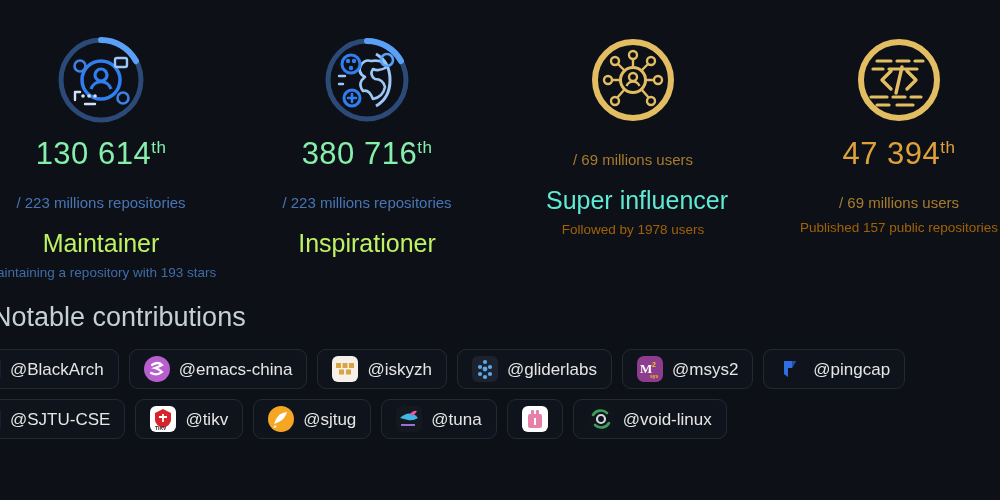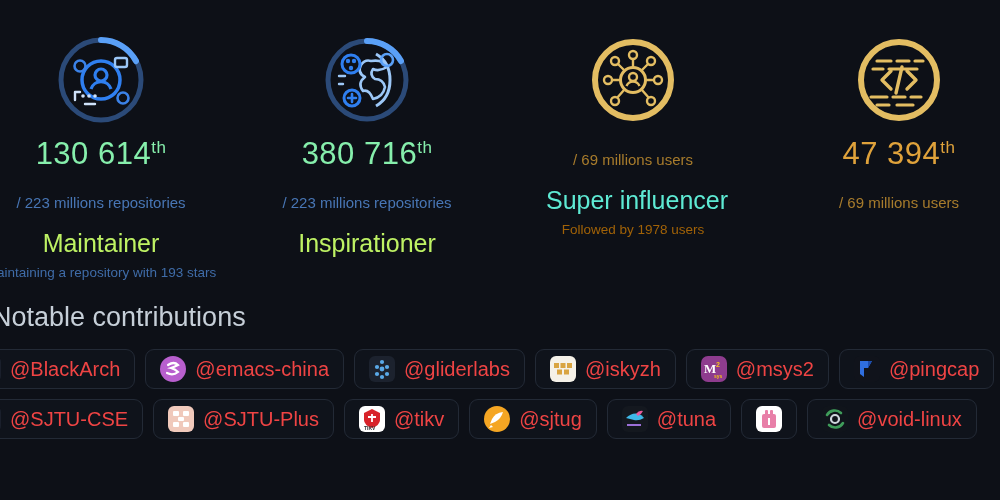--- a/index.html
+++ b/index.html
@@ -92,22 +92,22 @@
     align-items: center;
     gap: 9px;
     height: 40px;
     padding: 0 14px;
     border: 1px solid #232a36;
     border-radius: 9px;
     background: #0f131b;
     white-space: nowrap;
   }
   .chip-name {
-    color: #ef4444;
-    font-size: 20px;
+    color: #e5e5e5;
+    font-size: 17px;
     line-height: 1;
   }
   .chip-avatar {
     width: 26px; height: 26px;
     border-radius: 6px;
     flex: 0 0 26px;
     display: flex; align-items: center; justify-content: center;
     font-size: 13px; font-weight: bold;
     color: #fff;
     overflow: hidden;
@@ -201,20 +201,21 @@
           <g stroke="#e3bd62" stroke-width="3.2" stroke-linecap="round">
             <path d="M24 27 h14 M44 27 h12 M62 27 h8"></path>
             <path d="M20 35 h10 M36 35 h28"></path>
             <path d="M18 63 h16 M40 63 h12 M58 63 h10"></path>
             <path d="M24 71 h12 M44 71 h16"></path>
           </g>
         </svg>
       </span>
       <div class="rank"><span>47 394</span><span class="sup">th</span></div>
       <div class="rank-total">/ 69 millions users</div>
+      <div class="badge-desc">Published 157 public repositories</div>
     </div>
 
   </div>
 
   <h2 class="section-title">Notable contributions</h2>
 
   <div class="chips">
 
     <div class="chip-row">
       <div class="chip">
@@ -225,52 +226,52 @@
         </span>
         <span class="chip-name">@BlackArch</span>
       </div>
       <div class="chip">
         <span class="chip-avatar" style="background:#b85fce;border-radius:50%">
           <svg viewBox="0 0 26 26" width="26" height="26">
               <path d="M8 9 q6 -4 10 0 q-4 2 -7 3 q4 1 7 4 q-5 4 -11 1" fill="none" stroke="#ffffff" stroke-width="2.2" stroke-linecap="round"></path>
             </svg>
         </span>
         <span class="chip-name">@emacs-china</span>
+      </div>
+      <div class="chip">
+        <span class="chip-avatar" style="background:#f5f1e8">
+          <svg viewBox="0 0 26 26" width="26" height="26">
+              <g fill="#d9a441">
+                <rect x="4" y="7" width="5" height="5"></rect>
+                <rect x="10.5" y="7" width="5" height="5"></rect>
+                <rect x="17" y="7" width="5" height="5"></rect>
+                <rect x="7" y="13.5" width="5" height="5"></rect>
+                <rect x="14" y="13.5" width="5" height="5"></rect>
+              </g>
+            </svg>
+        </span>
+        <span class="chip-name">@iskyzh</span>
       </div>
       <div class="chip">
         <span class="chip-avatar" style="background:#1c222e">
           <svg viewBox="0 0 26 26" width="26" height="26">
               <g fill="#5aa9e8">
                 <circle cx="13" cy="6" r="2.1"></circle>
                 <circle cx="8" cy="11" r="2.1"></circle>
                 <circle cx="18" cy="11" r="2.1"></circle>
                 <circle cx="13" cy="13" r="2.4"></circle>
                 <circle cx="8" cy="18" r="2.1"></circle>
                 <circle cx="18" cy="18" r="2.1"></circle>
                 <circle cx="13" cy="21" r="2.1"></circle>
               </g>
             </svg>
         </span>
         <span class="chip-name">@gliderlabs</span>
       </div>
       <div class="chip">
-        <span class="chip-avatar" style="background:#f5f1e8">
-          <svg viewBox="0 0 26 26" width="26" height="26">
-              <g fill="#d9a441">
-                <rect x="4" y="7" width="5" height="5"></rect>
-                <rect x="10.5" y="7" width="5" height="5"></rect>
-                <rect x="17" y="7" width="5" height="5"></rect>
-                <rect x="7" y="13.5" width="5" height="5"></rect>
-                <rect x="14" y="13.5" width="5" height="5"></rect>
-              </g>
-            </svg>
-        </span>
-        <span class="chip-name">@iskyzh</span>
-      </div>
-      <div class="chip">
         <span class="chip-avatar" style="background:#8e3c8e;border-radius:7px">
           <svg viewBox="0 0 26 26" width="26" height="26">
               <text x="3" y="17" font-family="Liberation Serif, serif" font-size="13" font-weight="bold" fill="#ffffff">M</text>
               <text x="15" y="11" font-family="Liberation Sans, sans-serif" font-size="7" font-weight="bold" fill="#f5c518">2</text>
               <text x="13" y="22" font-family="Liberation Sans, sans-serif" font-size="5" fill="#f5c518">sys</text>
             </svg>
         </span>
         <span class="chip-name">@msys2</span>
       </div>
       <div class="chip">
@@ -285,34 +286,20 @@
     </div>
 
     <div class="chip-row">
       <div class="chip">
         <span class="chip-avatar" style="background:#1a1f2b">
           <svg viewBox="0 0 26 26" width="26" height="26">
               <circle cx="13" cy="13" r="9" fill="none" stroke="#c0392b" stroke-width="2.4"></circle>
             </svg>
         </span>
         <span class="chip-name">@SJTU-CSE</span>
-      </div>
-      <div class="chip">
-        <span class="chip-avatar" style="background:#f0c9bb">
-          <svg viewBox="0 0 26 26" width="26" height="26">
-              <g fill="#ffffff">
-                <rect x="5" y="5" width="6" height="5" rx="1"></rect>
-                <rect x="15" y="5" width="6" height="5" rx="1"></rect>
-                <rect x="5" y="16" width="6" height="5" rx="1"></rect>
-                <rect x="15" y="16" width="6" height="5" rx="1"></rect>
-                <rect x="10" y="11" width="6" height="4" rx="1"></rect>
-              </g>
-            </svg>
-        </span>
-        <span class="chip-name">@SJTU-Plus</span>
       </div>
       <div class="chip">
         <span class="chip-avatar" style="background:#ffffff">
           <svg viewBox="0 0 26 26" width="26" height="26">
               <path d="M13 3 L21 7 v7 q0 5 -8 8 q-8 -3 -8 -8 V7 Z" fill="#d8232a"></path>
               <path d="M13 8 v8 M9 11 h8" stroke="#ffffff" stroke-width="1.8"></path>
               <text x="5" y="24" font-family="Liberation Sans, sans-serif" font-size="5" font-weight="bold" fill="#333">TIKV</text>
             </svg>
         </span>
         <span class="chip-name">@tikv</span>

